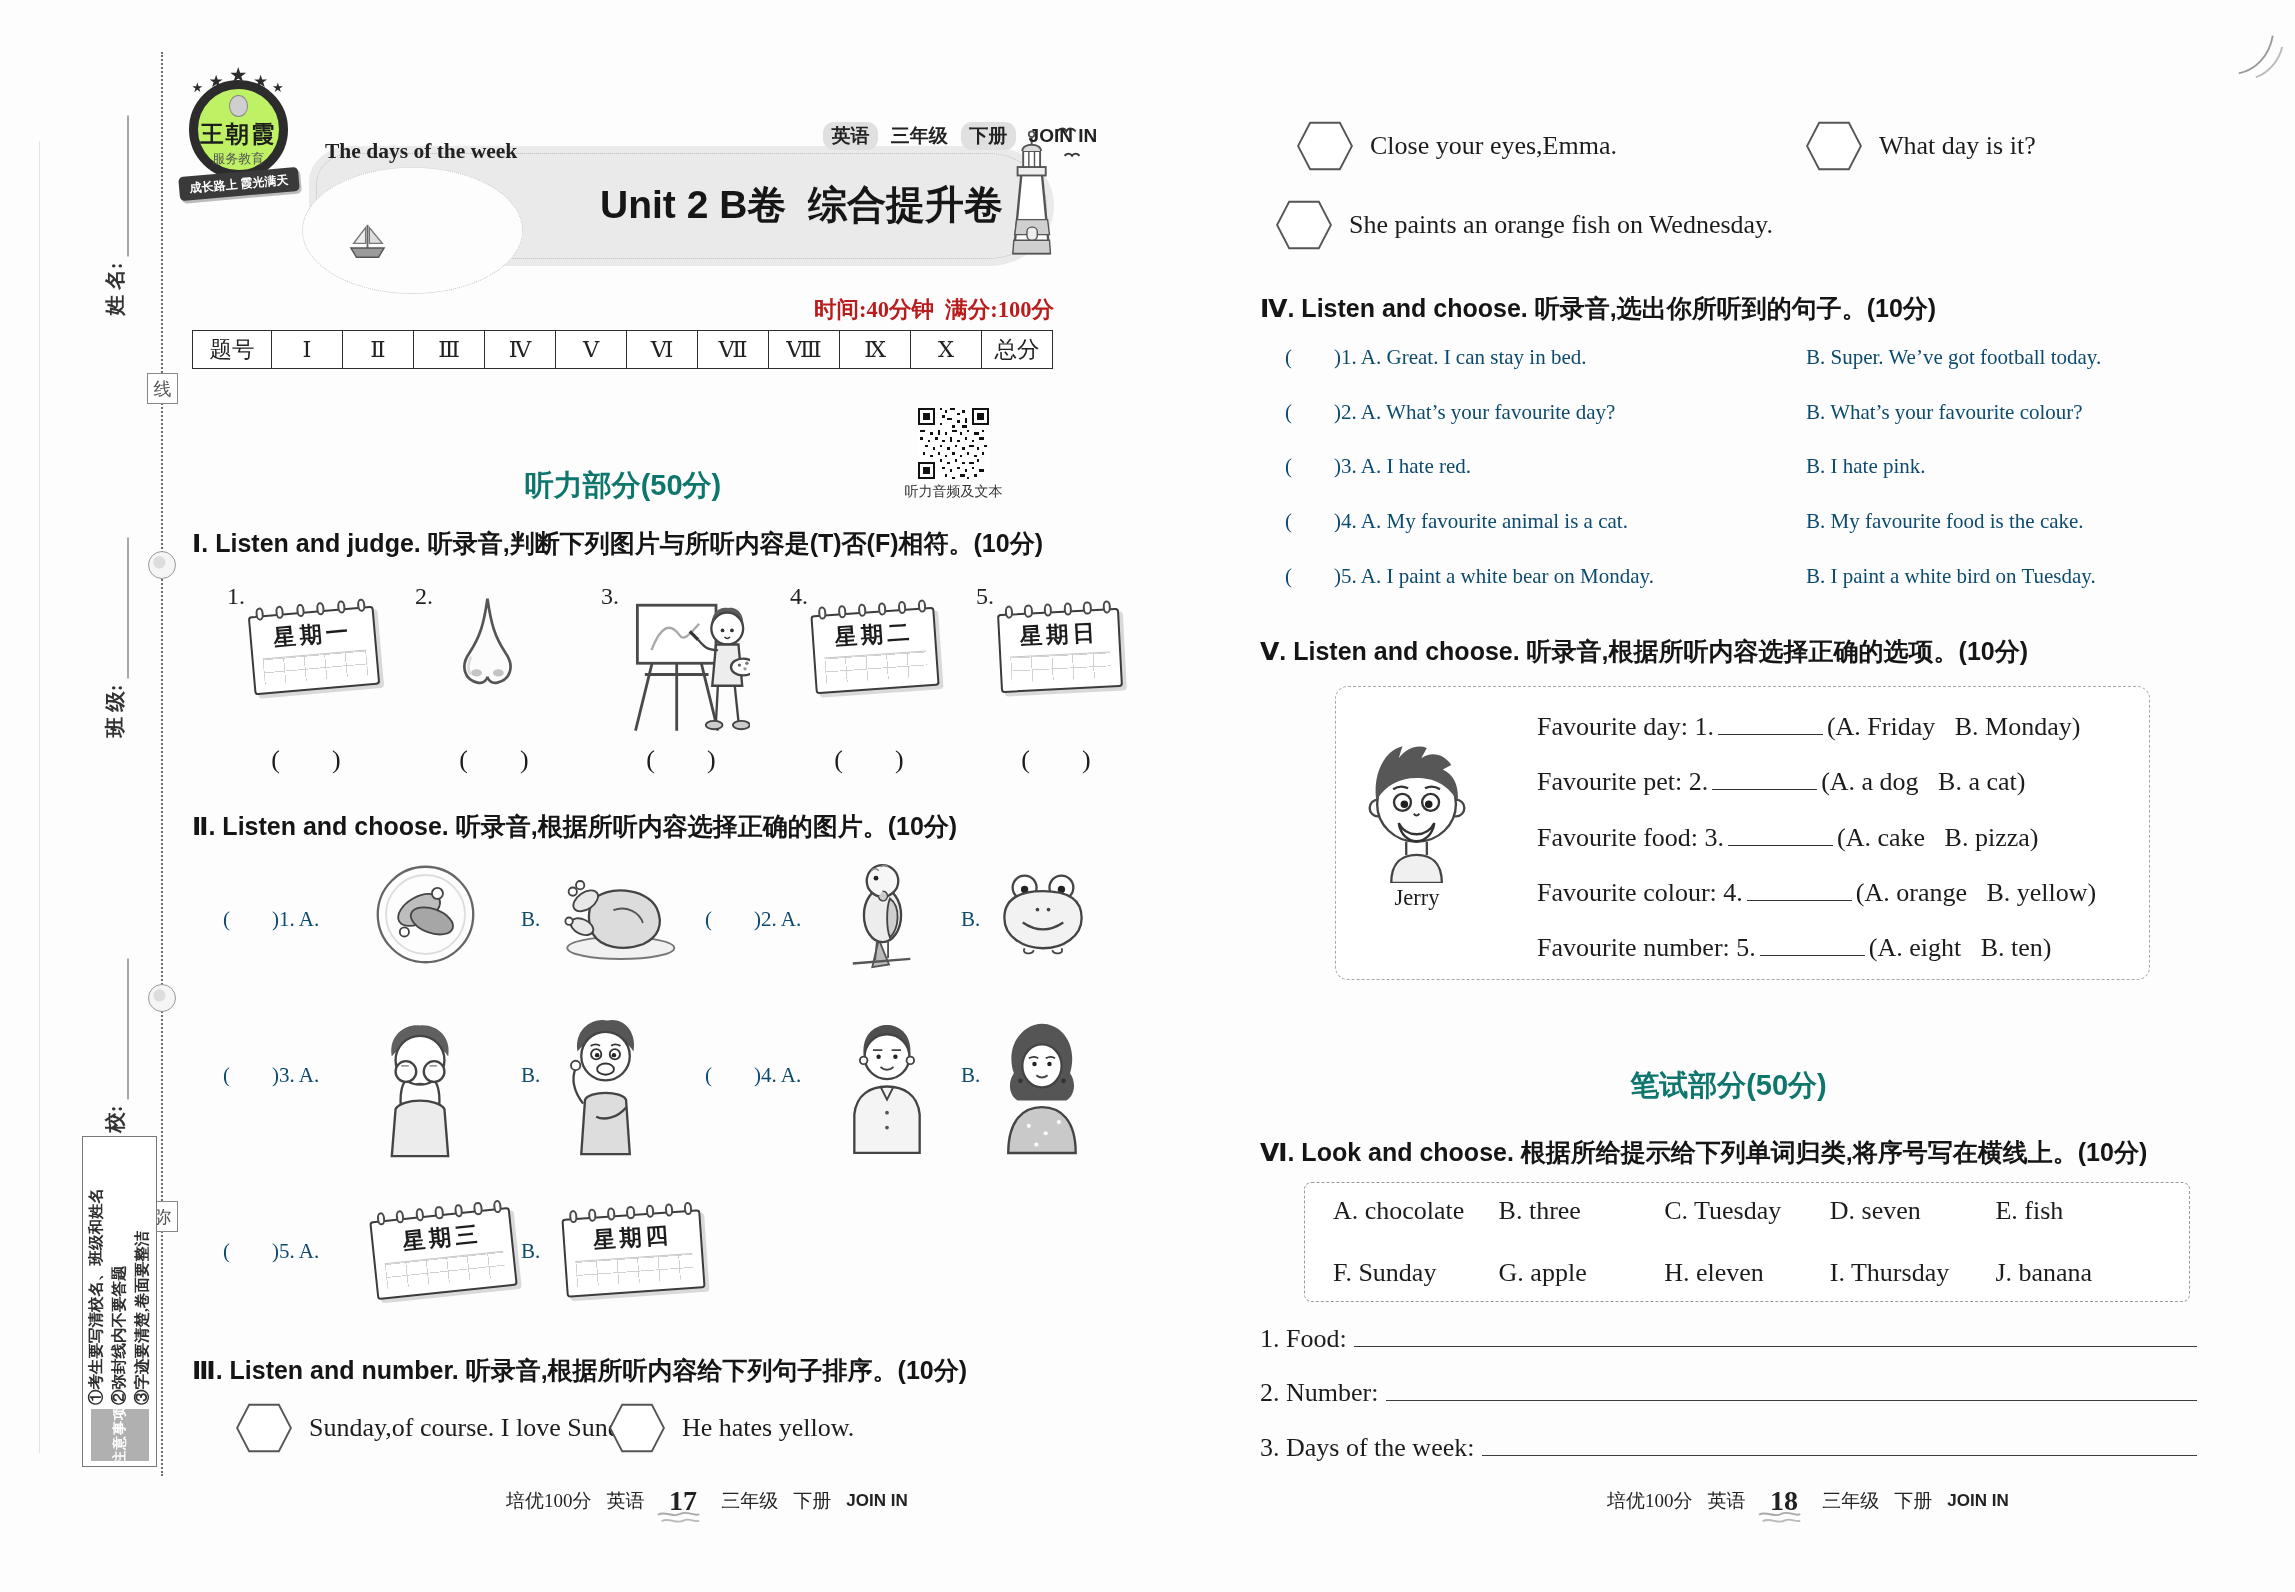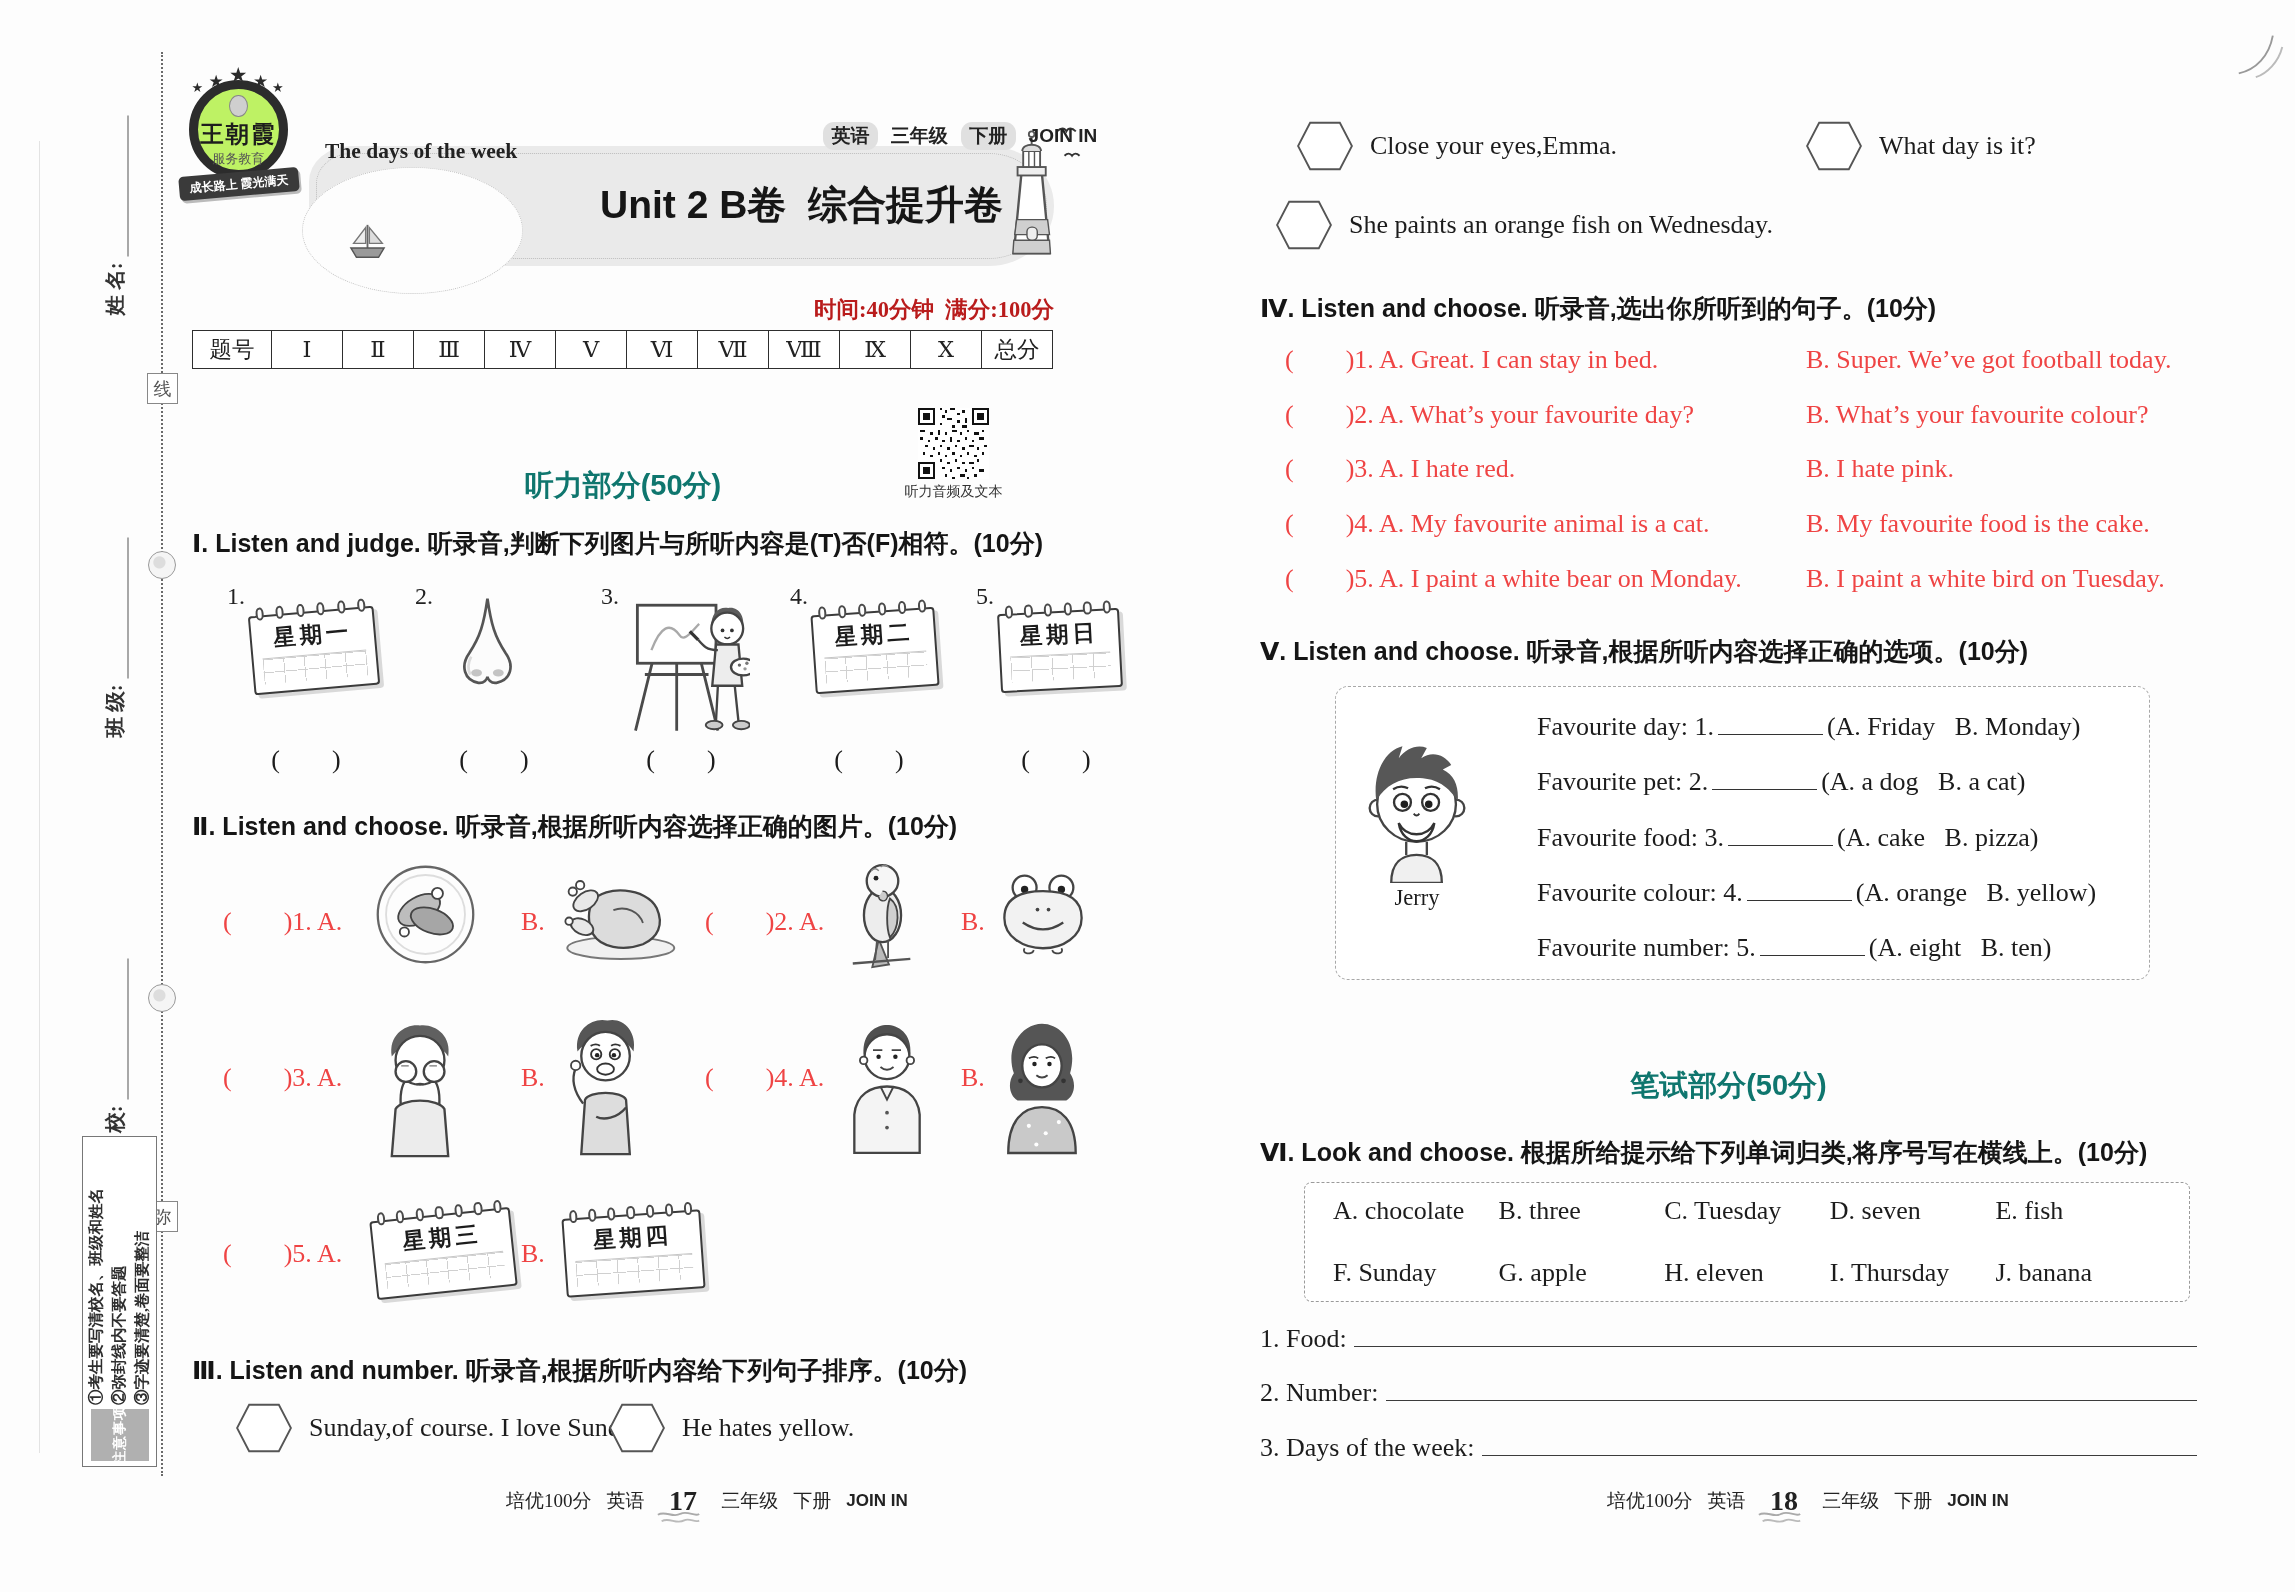--- a/index.html
+++ b/index.html
@@ -1,20 +1,20 @@
 <!DOCTYPE html>
 <html style="font-size:15px"><head>
 <meta charset="utf-8">
 <style>
   *{margin:0;padding:0;box-sizing:border-box}
   body{background:#ffffff;font-family:"Liberation Serif","DejaVu Serif",serif;color:#1c1c1c}
   #sheet{position:relative;width:2295px;height:1593px;background:#fdfdfd;overflow:hidden}
   .abs{position:absolute}
   .stem{position:absolute;font-family:"Liberation Sans","DejaVu Sans",sans-serif;font-weight:bold;font-size:25px;white-space:nowrap;color:#151515}
-  .opt{position:absolute;font-size:26px;white-space:nowrap;color:#ef4444}
+  .opt{position:absolute;font-size:21px;white-space:nowrap;color:#0c4a6e}
   .heading{position:absolute;font-family:"Liberation Sans","DejaVu Sans",sans-serif;font-weight:bold;font-size:29px;color:#0f766e;text-align:center}
   .qnum{position:absolute;font-size:24px;color:#222}
   .bracket{position:absolute;font-size:26px;text-align:center;width:122px}
 
   
   .edge-line{position:absolute;left:39px;top:141px;height:1312px;border-left:1.9px solid #e3e3e3}
   .bindline{position:absolute;left:161px;top:52px;height:1424px;border-left:2.8px dotted #6a6a6a}
   .vfield{position:absolute;left:-28px;width:281px;height:32px;transform:rotate(-90deg);display:flex;align-items:flex-end;gap:5.6px;font-size:20.6px;font-weight:bold;color:#333;white-space:nowrap}
   .vfield .vblank{display:inline-block;width:141px;border-bottom:1.9px solid #555;height:24px}
   .seal-box{position:absolute;left:147px;width:31px;height:31px;background:#fff;border:0.9px solid #888;display:flex;align-items:center;justify-content:center;font-size:18px;color:#555;z-index:2}

